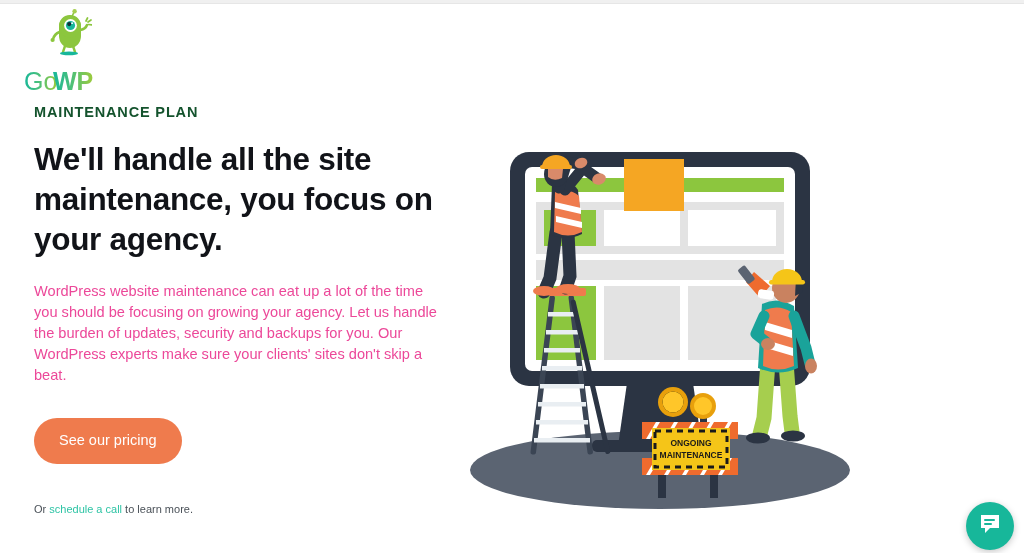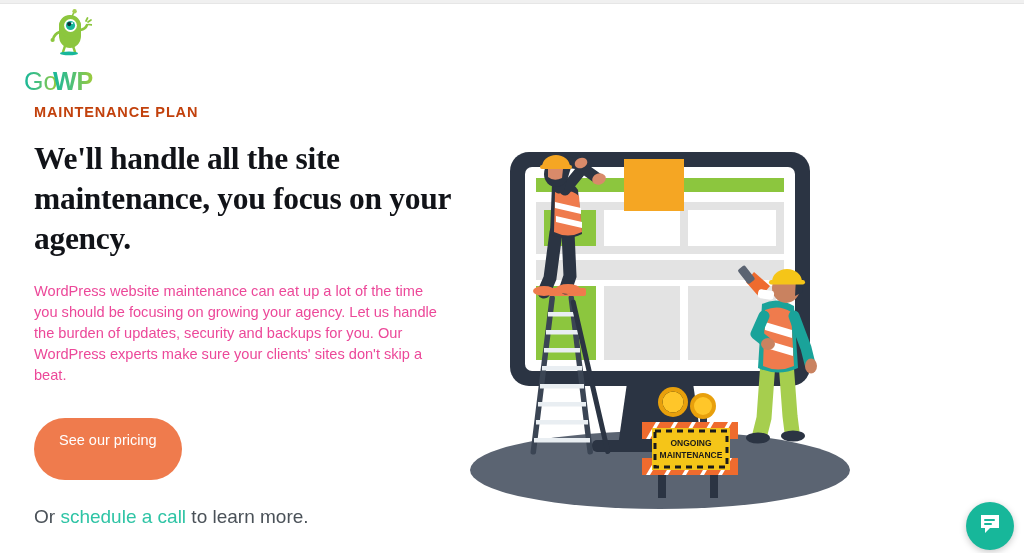--- a/index.html
+++ b/index.html
@@ -48,61 +48,60 @@
     position: absolute;
     top: 104px;
     left: 34px;
     width: 420px;
   }
 
   .eyebrow {
     font-size: 14.5px;
     font-weight: bold;
     letter-spacing: 0.85px;
-    color: #c2410c;
+    color: #14532d;
     text-transform: uppercase;
     line-height: 1.2;
     margin-bottom: 18px;
   }
 
   .headline {
     font-size: 31.5px;
     font-weight: bold;
     line-height: 40px;
     letter-spacing: -0.3px;
     color: #111318;
     margin-bottom: 22px;
-    font-family: Liberation Serif, serif;
   }
 
   .body-copy {
     font-size: 14.6px;
     line-height: 21px;
     color: #ec4899;
     width: 408px;
     margin-bottom: 32px;
   }
 
   .cta-button {
     display: inline-block;
     background: #ef7murky;
     background: #ef7b4d;
     color: #ffffff;
     font-size: 14.5px;
     line-height: 1;
-    padding: 15px 25px 32px 25px;
+    padding: 15px 25px 16px 25px;
     border: none;
     border-radius: 40px;
     cursor: pointer;
     font-family: inherit;
   }
 
   .sub-link-row {
-    margin-top: 26px;
-    font-size: 19px;
+    margin-top: 35px;
+    font-size: 11px;
     line-height: 21px;
     color: #4a5158;
   }
   .sub-link-row a {
     color: #2ec4a5;
     text-decoration: none;
   }
 
   
   .illustration {

